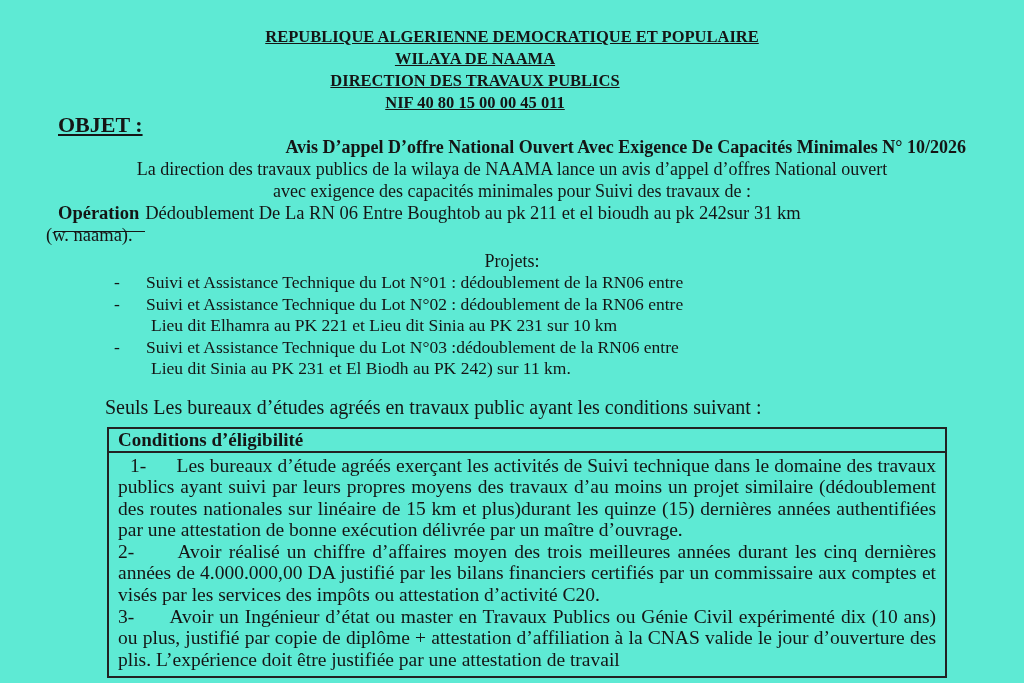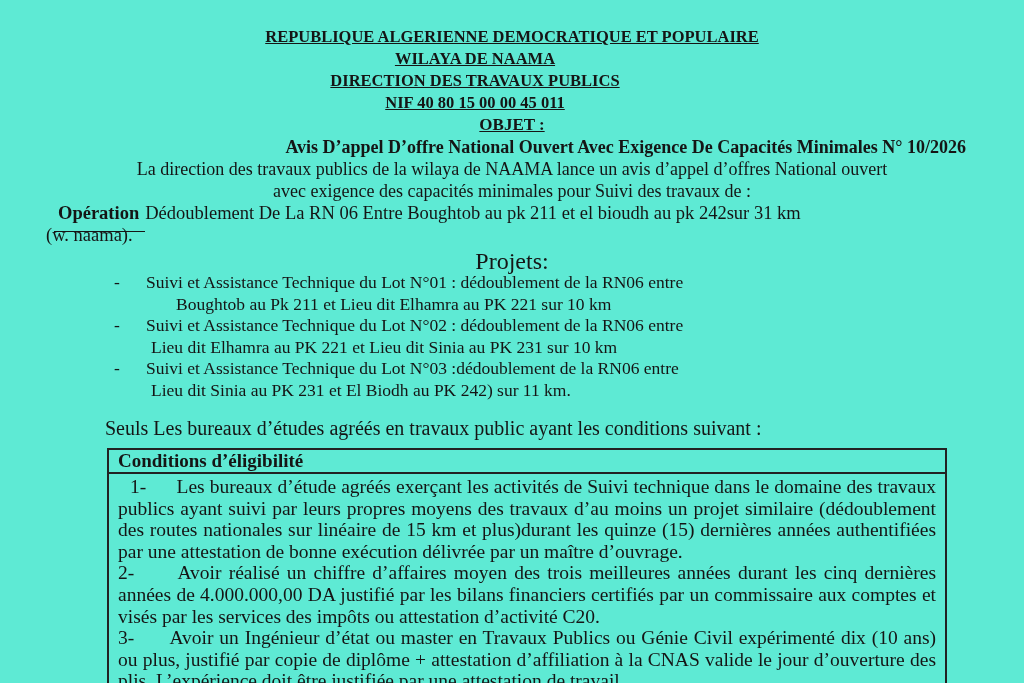--- a/index.html
+++ b/index.html
@@ -13,21 +13,21 @@
     padding:26px 58px 0 58px;
     overflow:hidden;
   }
   .hdr-line{
     font-size:16.5px;font-weight:700;line-height:22px;
     text-align:center;
   }
   .hdr-line .u-text{text-decoration:underline;}
   .hdr-shift{margin-right:74px;}
   .objet-line{
-    font-size:17px;font-weight:700;line-height:22px;text-align:center;
+    font-size:22px;font-weight:700;line-height:22px;text-align:left;
   }
   .objet-line .u-text{text-decoration:underline;}
   .notice-title{
     font-size:18px;font-weight:700;line-height:22px;text-align:right;
   }
   .intro-line{
     font-size:18px;line-height:22px;text-align:center;
   }
   .operation-line{
     font-size:18.5px;line-height:22px;text-align:left;
@@ -35,21 +35,21 @@
   .op-label{
     font-weight:700;
     border-bottom:1.6px solid #151515;
     padding:0 6px 8px 4px;
     margin-left:-4px;
   }
   .op-suite{
     font-size:18.5px;line-height:22px;margin-left:-12px;
   }
   .projets-heading{
-    font-size:24px;line-height:22px;text-align:center;margin-top:4px;
+    font-size:18px;line-height:22px;text-align:center;margin-top:4px;
   }
   .projects-list{
     margin:0;padding:0;list-style:none;
     font-size:17.5px;line-height:21.5px;
   }
   .project-item{position:relative;padding-left:88px;}
   .project-item .dash{position:absolute;left:56px;top:0;}
   .project-line2{display:block;padding-left:5px;}
   .project-item:first-child .project-line2{padding-left:30px;}
   .outro-line{
@@ -98,21 +98,20 @@
     <span class="op-label">Opération</span><span>Dédoublement De La RN 06 Entre Boughtob au pk 211 et el bioudh au pk 242sur 31 km</span>
   </div>
   <div class="op-suite">(w. naama).</div>
 
   <div class="projets-heading">Projets:</div>
 
   <ul class="projects-list">
     <li class="project-item">
       <span class="dash">-</span>
       <span class="project-line1">Suivi et Assistance Technique  du Lot N°01 : dédoublement de la RN06 entre</span>
-      <span class="project-line2">Boughtob au Pk 211 et Lieu dit Elhamra au PK 221 sur 10 km</span>
     </li>
     <li class="project-item">
       <span class="dash">-</span>
       <span class="project-line1">Suivi et Assistance Technique  du Lot N°02 : dédoublement de la RN06 entre</span>
       <span class="project-line2">Lieu dit Elhamra au PK 221 et Lieu dit Sinia au  PK 231 sur 10 km</span>
     </li>
     <li class="project-item">
       <span class="dash">-</span>
       <span class="project-line1">Suivi et Assistance Technique  du Lot N°03 :dédoublement de la RN06  entre</span>
       <span class="project-line2">Lieu dit Sinia au PK 231 et El Biodh au PK 242) sur 11 km.</span>

